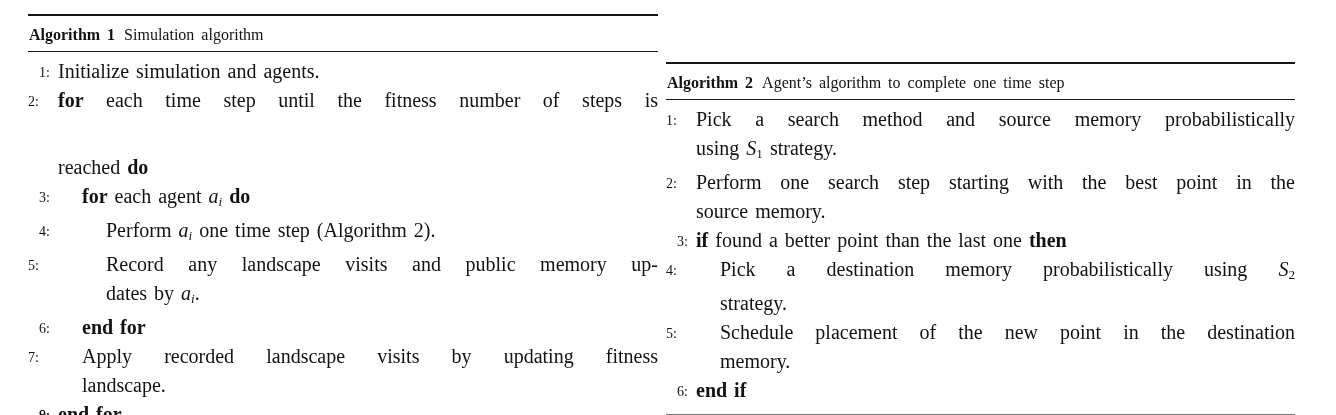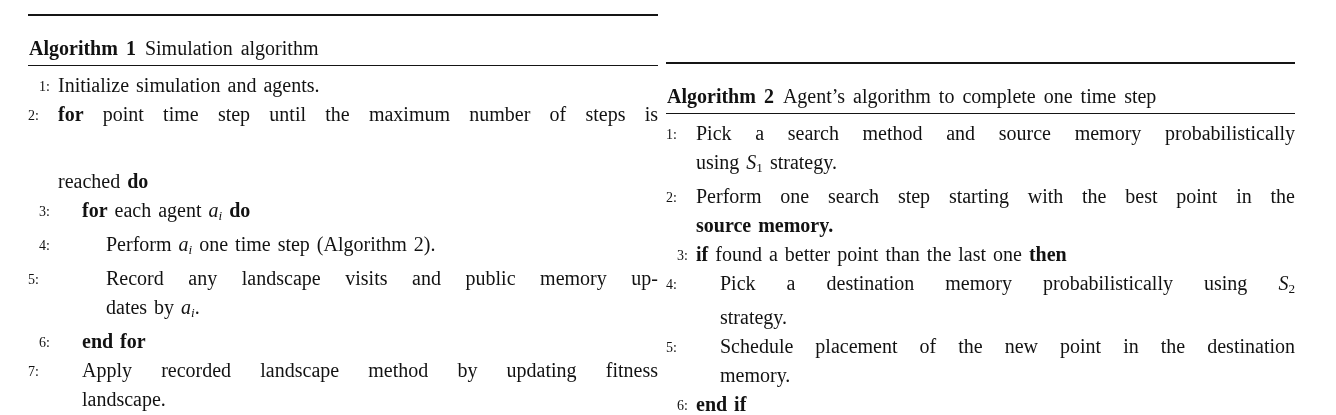--- a/index.html
+++ b/index.html
@@ -20,23 +20,23 @@
     top: 14px;
   }
   .algo-block.left  { left: 28px;  width: 630px; }
   .algo-block.right { left: 666px; width: 629px; margin-top: 48px; }
 
   .rule-top {
     height: 0;
     border-top: 2.2px solid #151515;
   }
   .algo-header {
-    font-size: 20px;
+    font-size: 16px;
     line-height: 31px;
-    padding: 17px 0 1px 1px;
+    padding: 3px 0 1px 1px;
     word-spacing: 3px;
     white-space: nowrap;
   }
   .algo-header .algo-label {
     font-weight: 700;
     margin-right: 9px;
   }
   .rule-mid {
     height: 0;
     border-top: 1.4px solid #151515;
@@ -80,45 +80,45 @@
 <body>
 
 <section class="algo-block left">
   <div class="rule-top"></div>
   <div class="algo-header">
     <span class="algo-label">Algorithm 1</span><span class="algo-title">Simulation algorithm</span>
   </div>
   <div class="rule-mid"></div>
   <div class="steps">
       <div class="step-row" style="padding-left: 30px;"><span class="step-num">1:</span><span>Initialize simulation and agents.</span></div>
-      <div class="step-row just" style="padding-left: 30px;"><span class="step-num">2:</span><span class="seg-b">for</span><span> point time step until the maximum number of steps is</span></div>
+      <div class="step-row just" style="padding-left: 30px;"><span class="step-num">2:</span><span class="seg-b">for</span><span> each time step until the fitness number of steps is</span></div>
       <div class="step-row" style="padding-left: 30px; margin-top: 38px;"><span>reached </span><span class="seg-b">do</span></div>
       <div class="step-row" style="padding-left: 54px;"><span class="step-num">3:</span><span class="seg-b">for</span><span> each agent </span><span class="seg-i">a</span><span class="seg-i seg-sub">i</span><span> </span><span class="seg-b">do</span></div>
       <div class="step-row" style="padding-left: 78px;"><span class="step-num">4:</span><span>Perform </span><span class="seg-i">a</span><span class="seg-i seg-sub">i</span><span> one time step (Algorithm 2).</span></div>
       <div class="step-row just" style="padding-left: 78px;"><span class="step-num">5:</span><span>Record any landscape visits and public memory up-</span></div>
       <div class="step-row" style="padding-left: 78px;"><span>dates by </span><span class="seg-i">a</span><span class="seg-i seg-sub">i</span><span>.</span></div>
       <div class="step-row" style="padding-left: 54px;"><span class="step-num">6:</span><span class="seg-b">end for</span></div>
-      <div class="step-row just" style="padding-left: 54px;"><span class="step-num">7:</span><span>Apply recorded landscape method by updating fitness</span></div>
+      <div class="step-row just" style="padding-left: 54px;"><span class="step-num">7:</span><span>Apply recorded landscape visits by updating fitness</span></div>
       <div class="step-row" style="padding-left: 54px;"><span>landscape.</span></div>
       <div class="step-row" style="padding-left: 54px;"><span class="step-num">8:</span></div>
       <div class="step-row" style="padding-left: 30px;"><span class="step-num">9:</span><span class="seg-b">end for</span></div>
     </div>
 </section>
 
 <section class="algo-block right">
   <div class="rule-top"></div>
   <div class="algo-header">
     <span class="algo-label">Algorithm 2</span><span class="algo-title">Agent’s algorithm to complete one time step</span>
   </div>
   <div class="rule-mid"></div>
   <div class="steps">
       <div class="step-row just" style="padding-left: 30px;"><span class="step-num">1:</span><span>Pick a search method and source memory probabilistically</span></div>
       <div class="step-row" style="padding-left: 30px;"><span>using </span><span class="seg-i">S</span><span class="seg-sub">1</span><span> strategy.</span></div>
       <div class="step-row just" style="padding-left: 30px;"><span class="step-num">2:</span><span>Perform one search step starting with the best point in the</span></div>
-      <div class="step-row" style="padding-left: 30px; font-weight: bold;"><span>source memory.</span></div>
+      <div class="step-row" style="padding-left: 30px;"><span>source memory.</span></div>
       <div class="step-row" style="padding-left: 30px;"><span class="step-num">3:</span><span class="seg-b">if</span><span> found a better point than the last one </span><span class="seg-b">then</span></div>
       <div class="step-row just" style="padding-left: 54px;"><span class="step-num">4:</span><span>Pick a destination memory probabilistically using </span><span class="seg-i">S</span><span class="seg-sub">2</span></div>
       <div class="step-row" style="padding-left: 54px;"><span>strategy.</span></div>
       <div class="step-row just" style="padding-left: 54px;"><span class="step-num">5:</span><span>Schedule placement of the new point in the destination</span></div>
       <div class="step-row" style="padding-left: 54px;"><span>memory.</span></div>
       <div class="step-row" style="padding-left: 30px;"><span class="step-num">6:</span><span class="seg-b">end if</span></div>
     </div>
 <div class="rule-bottom"></div>
   </section>
 

